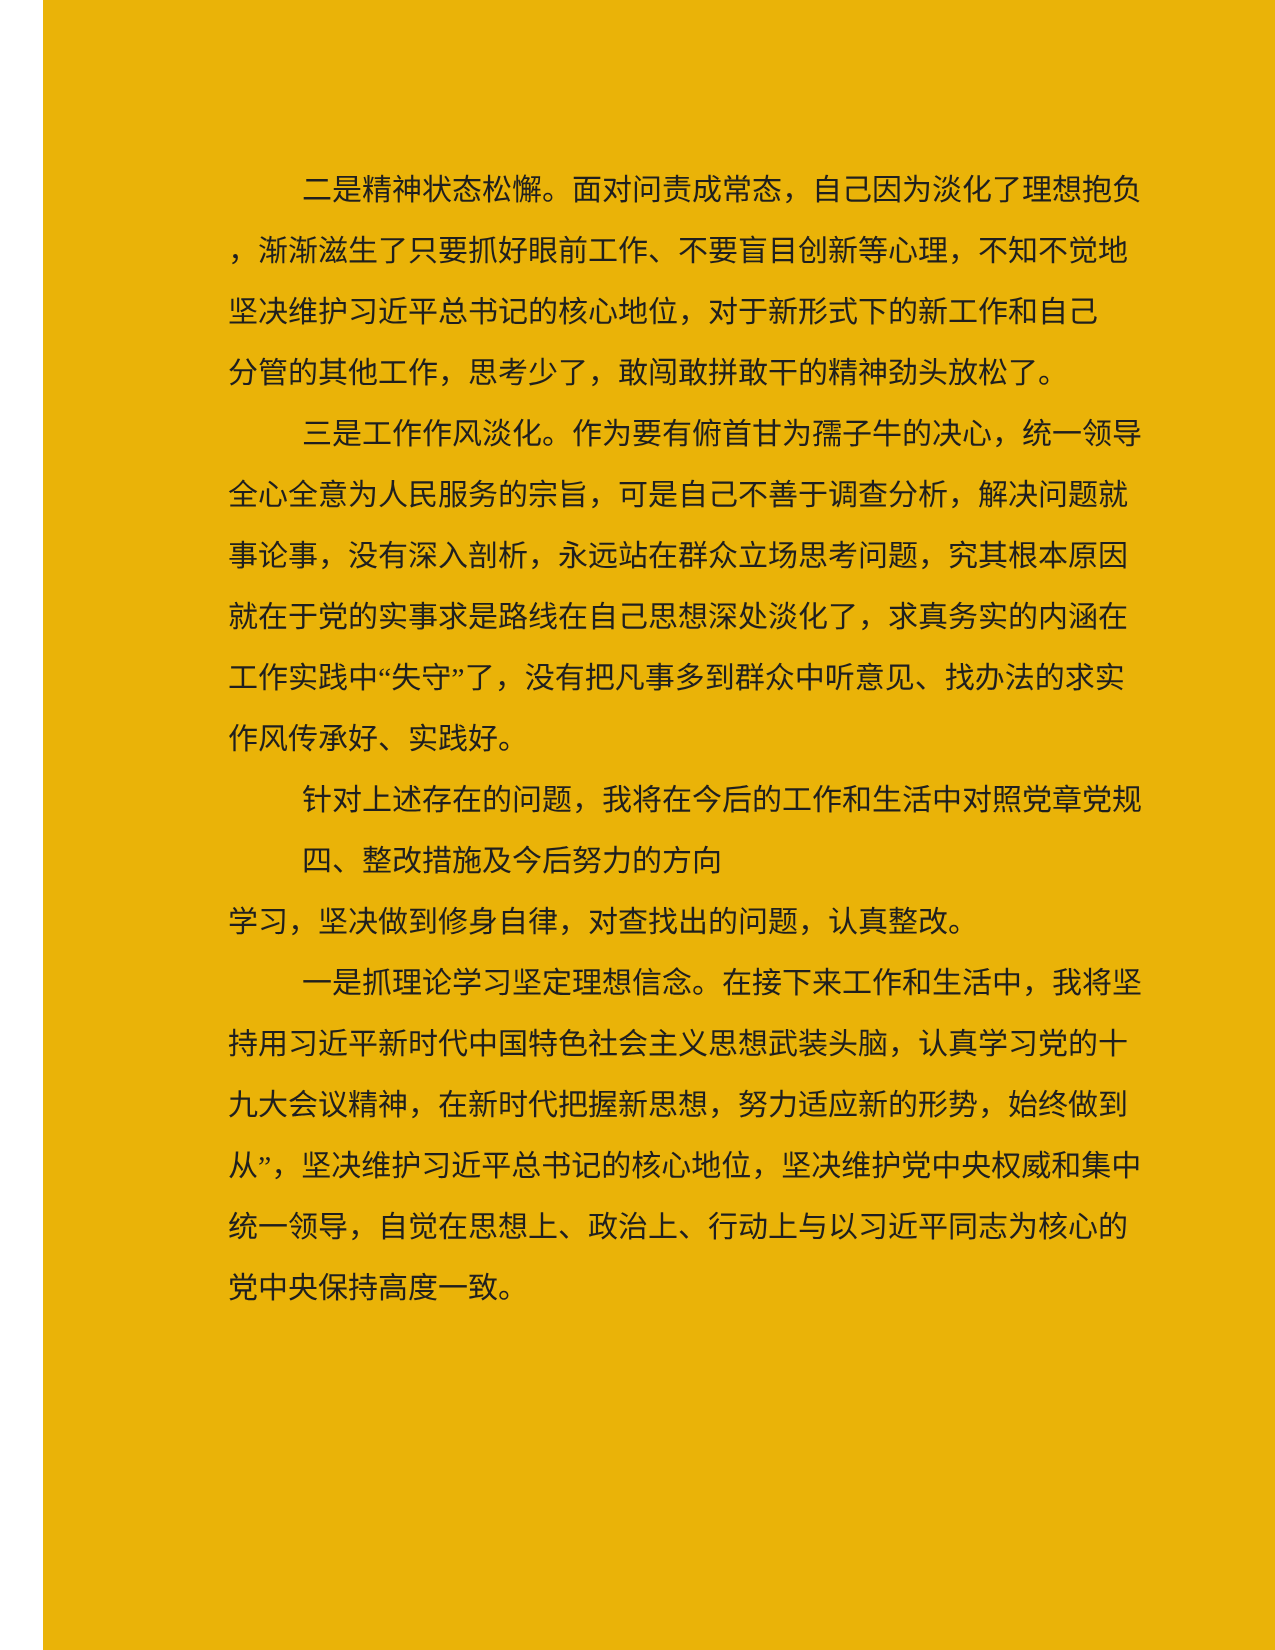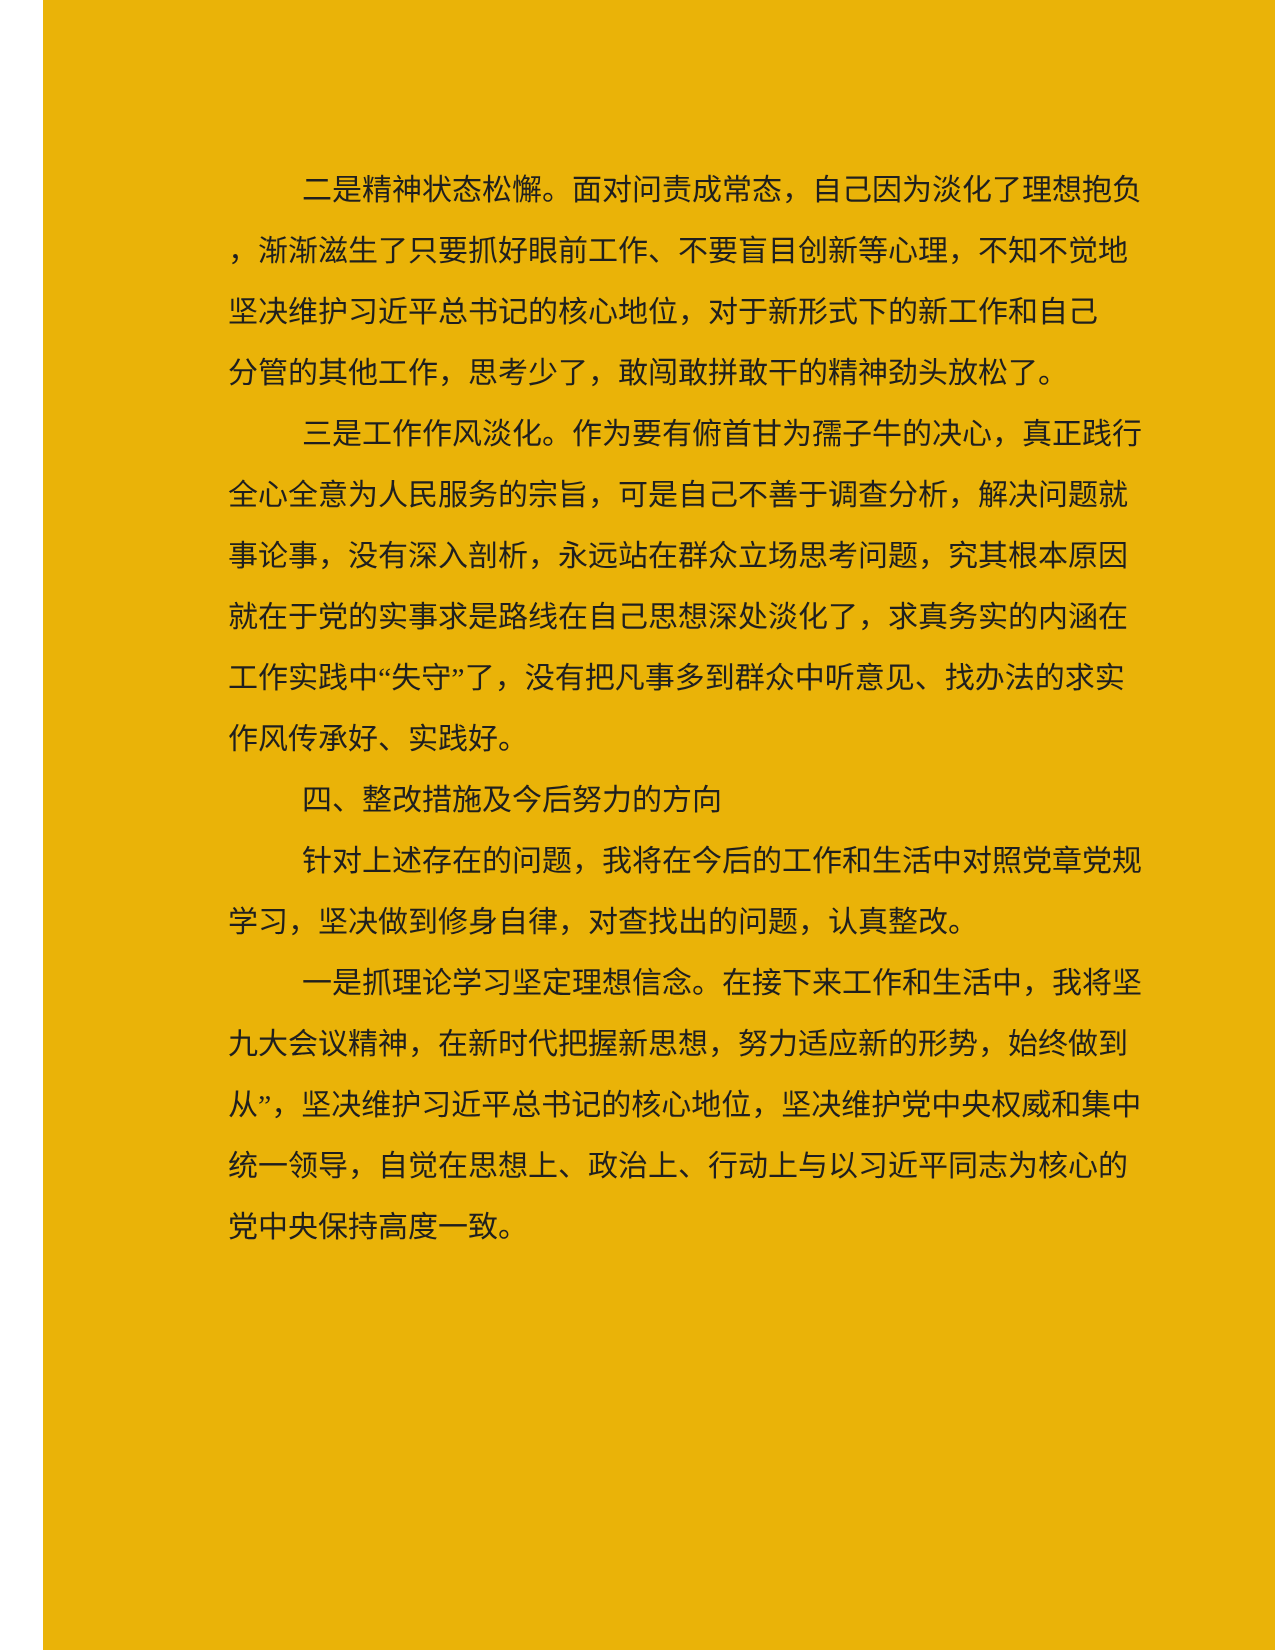--- a/index.html
+++ b/index.html
@@ -44,28 +44,29 @@
 </style>
 </head>
 <body>
 
 <div class="doc-page">
   <div class="text-block">
     <div class="line indent">二是精神状态松懈。面对问责成常态，自己因为淡化了理想抱负</div>
     <div class="line">，渐渐滋生了只要抓好眼前工作、不要盲目创新等心理，不知不觉地</div>
     <div class="line">坚决维护习近平总书记的核心地位，对于新形式下的新工作和自己</div>
     <div class="line">分管的其他工作，思考少了，敢闯敢拼敢干的精神劲头放松了。</div>
-    <div class="line indent">三是工作作风淡化。作为要有俯首甘为孺子牛的决心，真正践行</div>
+    <div class="line indent">三是工作作风淡化。作为要有俯首甘为孺子牛的决心，统一领导</div>
     <div class="line">全心全意为人民服务的宗旨，可是自己不善于调查分析，解决问题就</div>
     <div class="line">事论事，没有深入剖析，永远站在群众立场思考问题，究其根本原因</div>
     <div class="line">就在于党的实事求是路线在自己思想深处淡化了，求真务实的内涵在</div>
     <div class="line">工作实践中“失守”了，没有把凡事多到群众中听意见、找办法的求实</div>
     <div class="line">作风传承好、实践好。</div>
+    <div class="line indent">针对上述存在的问题，我将在今后的工作和生活中对照党章党规</div>
     <div class="line indent">四、整改措施及今后努力的方向</div>
-    <div class="line indent">针对上述存在的问题，我将在今后的工作和生活中对照党章党规</div>
     <div class="line">学习，坚决做到修身自律，对查找出的问题，认真整改。</div>
     <div class="line indent">一是抓理论学习坚定理想信念。在接下来工作和生活中，我将坚</div>
+    <div class="line">持用习近平新时代中国特色社会主义思想武装头脑，认真学习党的十</div>
     <div class="line">九大会议精神，在新时代把握新思想，努力适应新的形势，始终做到</div>
     <div class="line">从”，坚决维护习近平总书记的核心地位，坚决维护党中央权威和集中</div>
     <div class="line">统一领导，自觉在思想上、政治上、行动上与以习近平同志为核心的</div>
     <div class="line">党中央保持高度一致。</div>
   </div>
 </div>
 
 </body></html>

